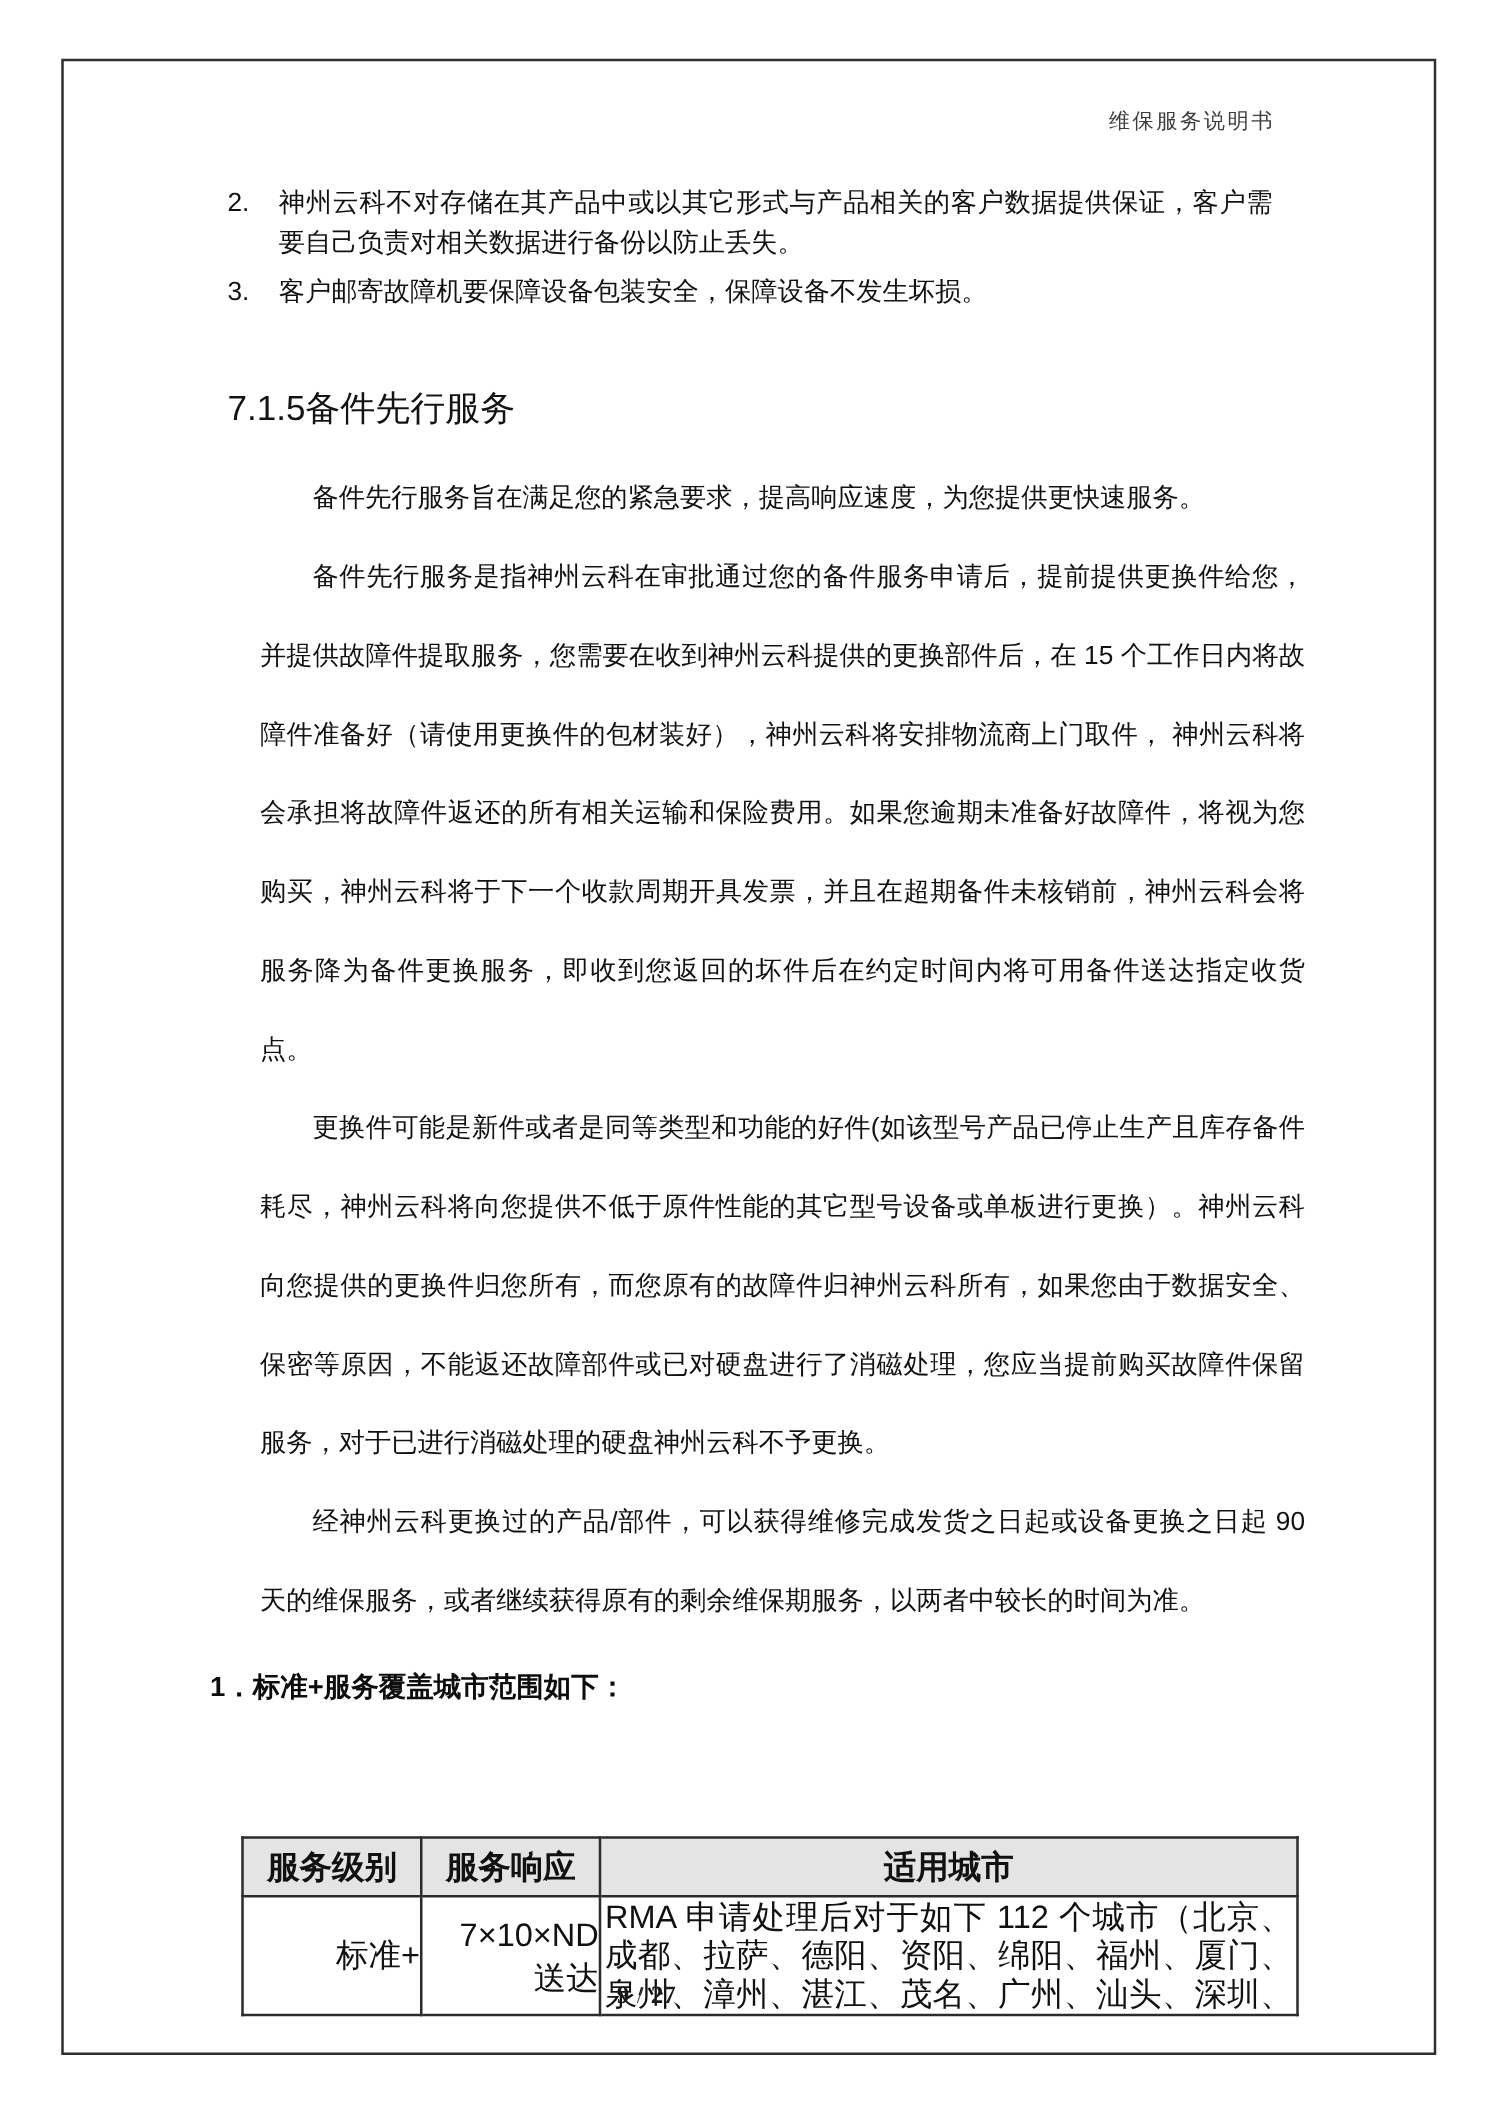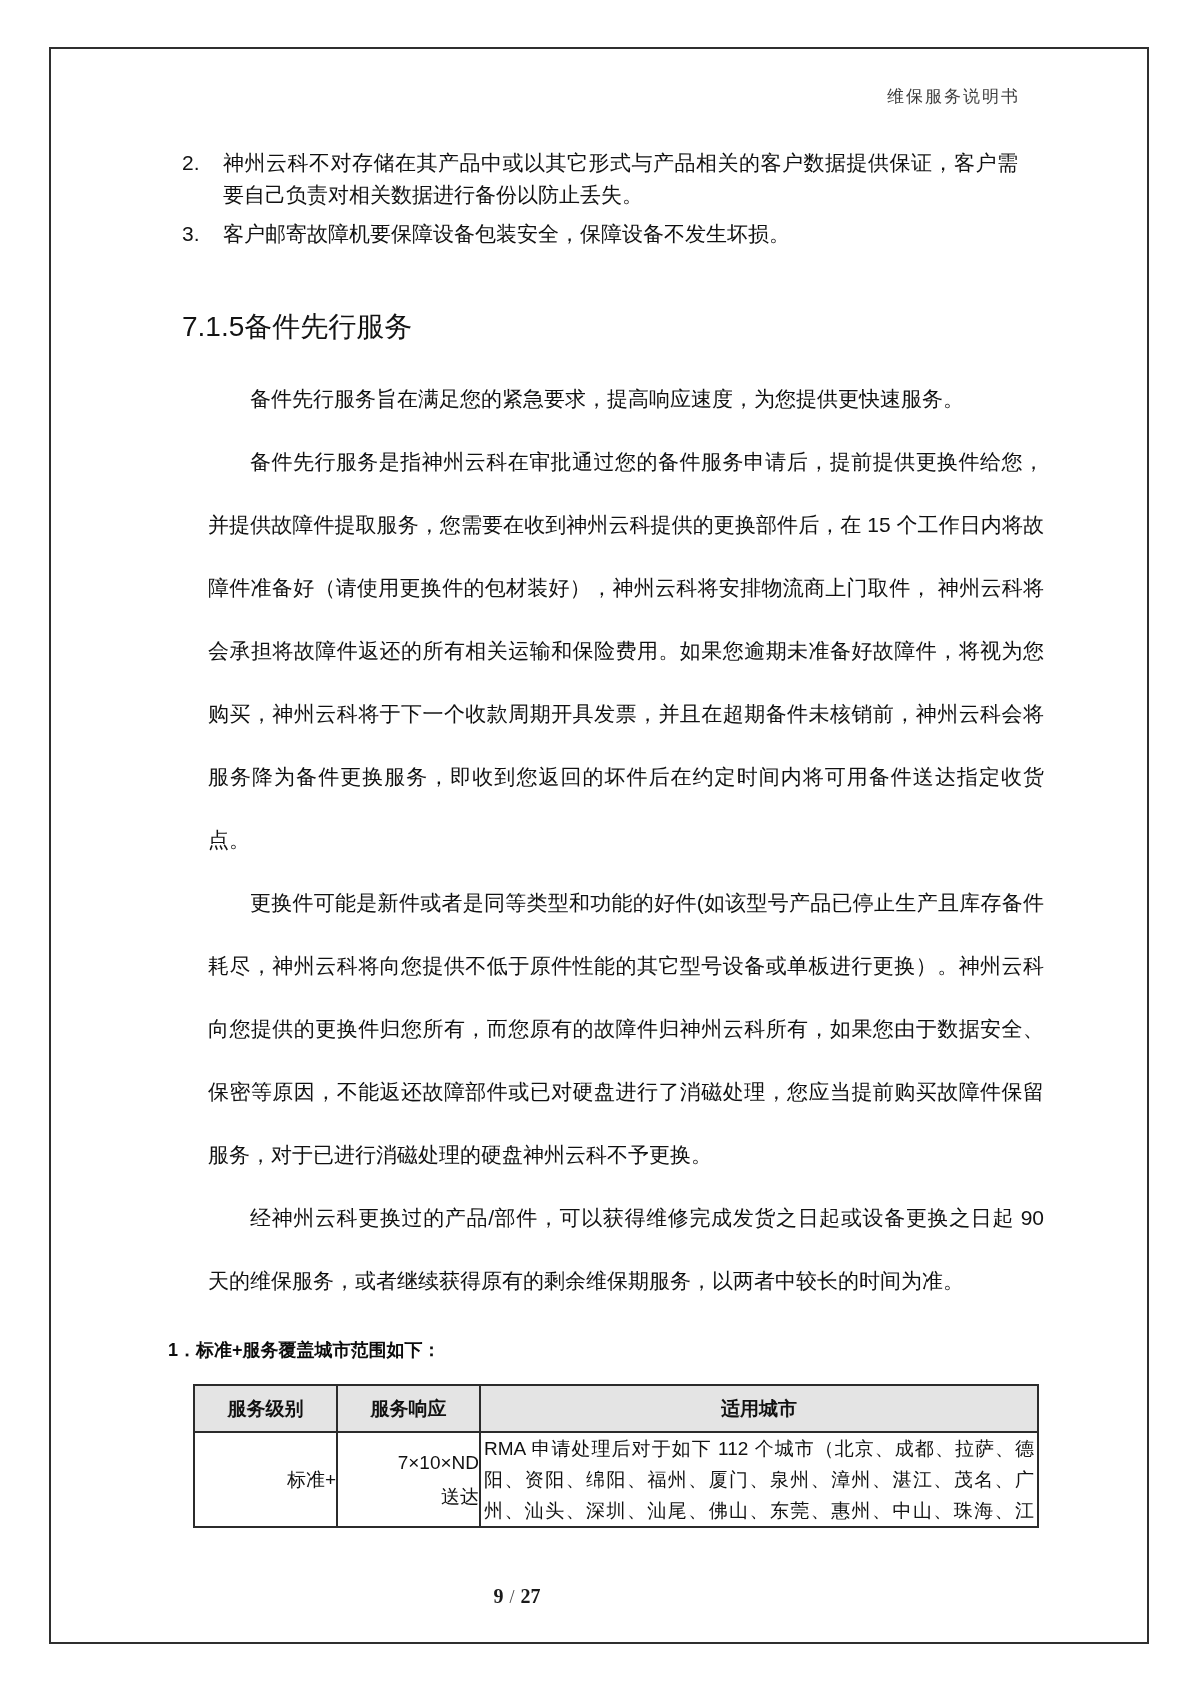--- a/index.html
+++ b/index.html
@@ -85,33 +85,33 @@
   .body-text p {
     margin: 0;
     text-indent: 2em;
     text-align: justify;
   }
   .coverage-heading {
     position: absolute;
     left: 168px;
     top: 1335px;
     width: 850px;
-    font-size: 18px;
+    font-size: 22px;
     font-weight: bold;
     line-height: 30px;
     color: #0d0d0d;
   }
   .coverage-table {
     position: absolute;
     left: 193px;
-    top: 1384px;
+    top: 1469px;
     width: 844px;
     border-collapse: collapse;
     table-layout: fixed;
-    font-size: 19px;
+    font-size: 26px;
   }
   .coverage-table th,
   .coverage-table td {
     border: 2px solid #2b2b2b;
     padding: 0;
     box-sizing: border-box;
   }
   .coverage-table thead th {
     height: 47px;
     background: #e4e4e4;

